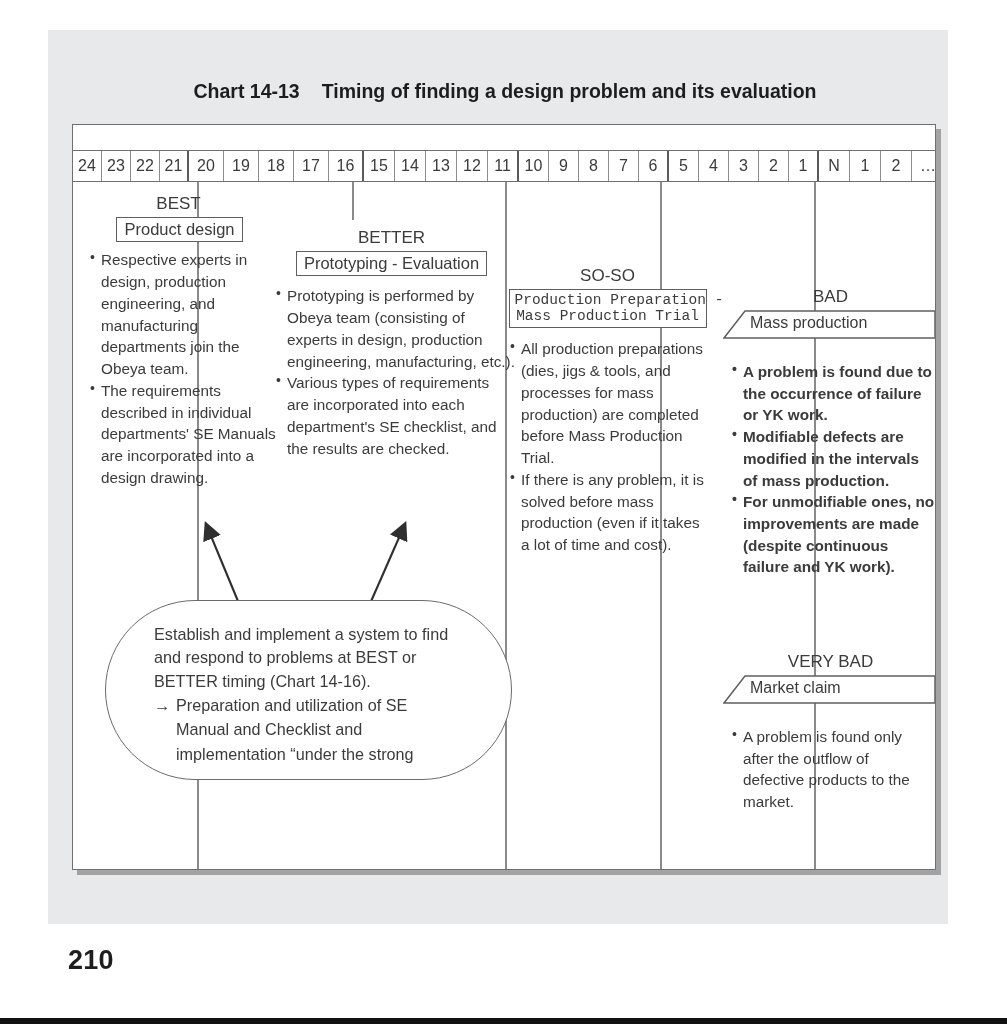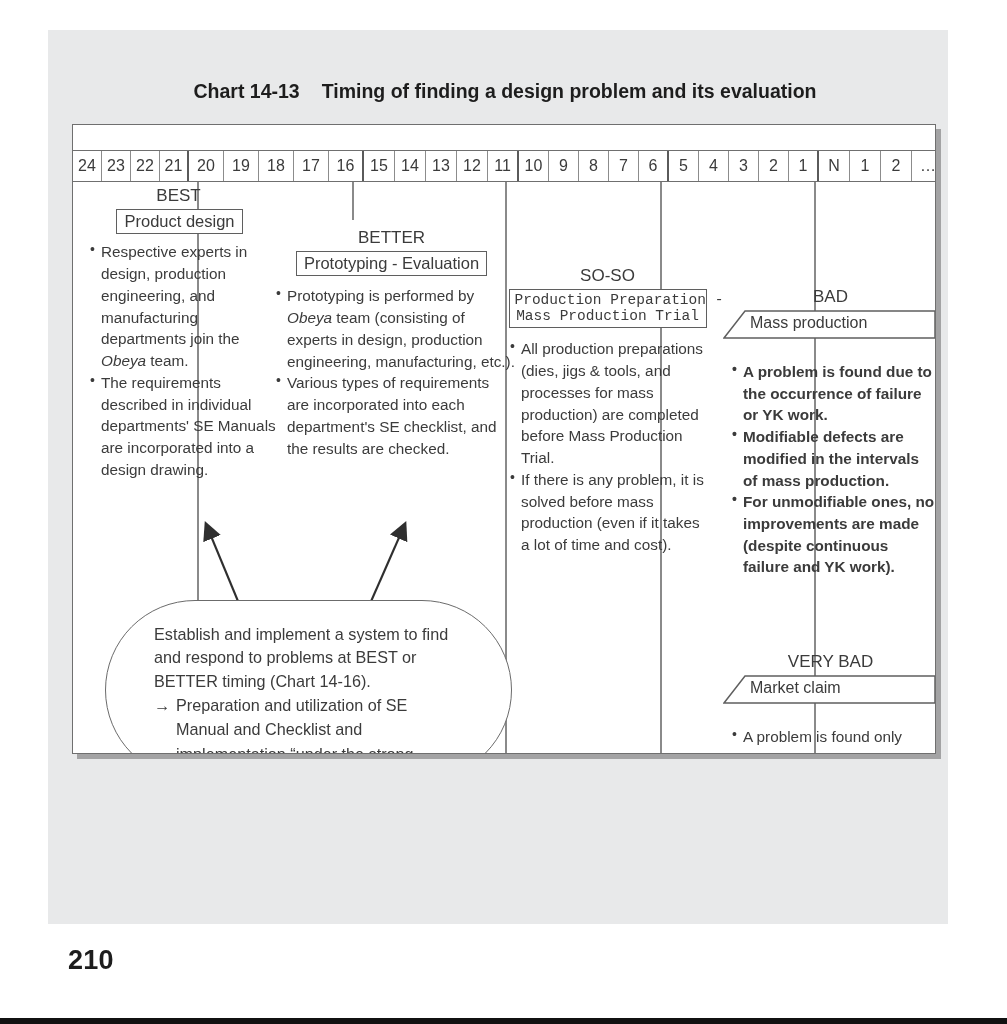--- a/index.html
+++ b/index.html
@@ -28,21 +28,21 @@
   
   #chart-title{
     position:absolute;left:72px;top:80px;width:866px;
     text-align:center;
     font-size:19.5px;font-weight:bold;color:#1d1d1d;
     white-space:nowrap;
   }
   #chart-title .num{margin-right:22px;}
   
   #chart-frame{
-    position:absolute;left:72px;top:124px;width:864px;height:630px;
+    position:absolute;left:72px;top:124px;width:864px;height:746px;
     background:#ffffff;
     border:1.5px solid #6f6f6f;
     box-sizing:border-box;
     box-shadow:5px 5px 0 0 rgba(150,150,152,.85);
   }
   
   #scale-blank{
     position:absolute;left:0;top:0;width:100%;height:26px;
     border-bottom:1.5px solid #6f6f6f;box-sizing:border-box;
   }
@@ -93,23 +93,23 @@
     padding-left:12px;
     font-size:15.3px;
     line-height:1.42;
     color:#3b3b3b;
     margin-bottom:0px;
   }
   ul.bullets li:before{
     content:"\2022";
     position:absolute;left:1px;top:-1px;font-size:14px;color:#3b3b3b;
   }
-  .ital{font-style:italic;}
-  
-  #phase-best{left:12px;top:4px;width:195px;}
+  .ital{}
+  
+  #phase-best{left:12px;top:12px;width:195px;}
   #phase-best .phase-title{margin-left:-8px;}
   #phase-best .boxwrap{text-align:center;margin-top:3px;margin-left:-6px;}
   #phase-best ul.bullets{margin-left:4px;width:190px;}
   
   #phase-better{left:196px;top:46px;width:245px;}
   #phase-better .boxwrap{text-align:center;margin-top:3px;}
   #phase-better ul.bullets{margin-left:6px;width:240px;margin-top:9px;}
   
   #phase-soso{left:432px;top:84px;width:205px;}
   #phase-soso .boxwrap{text-align:center;margin-top:3px;font-family:Liberation Mono, monospace;}

